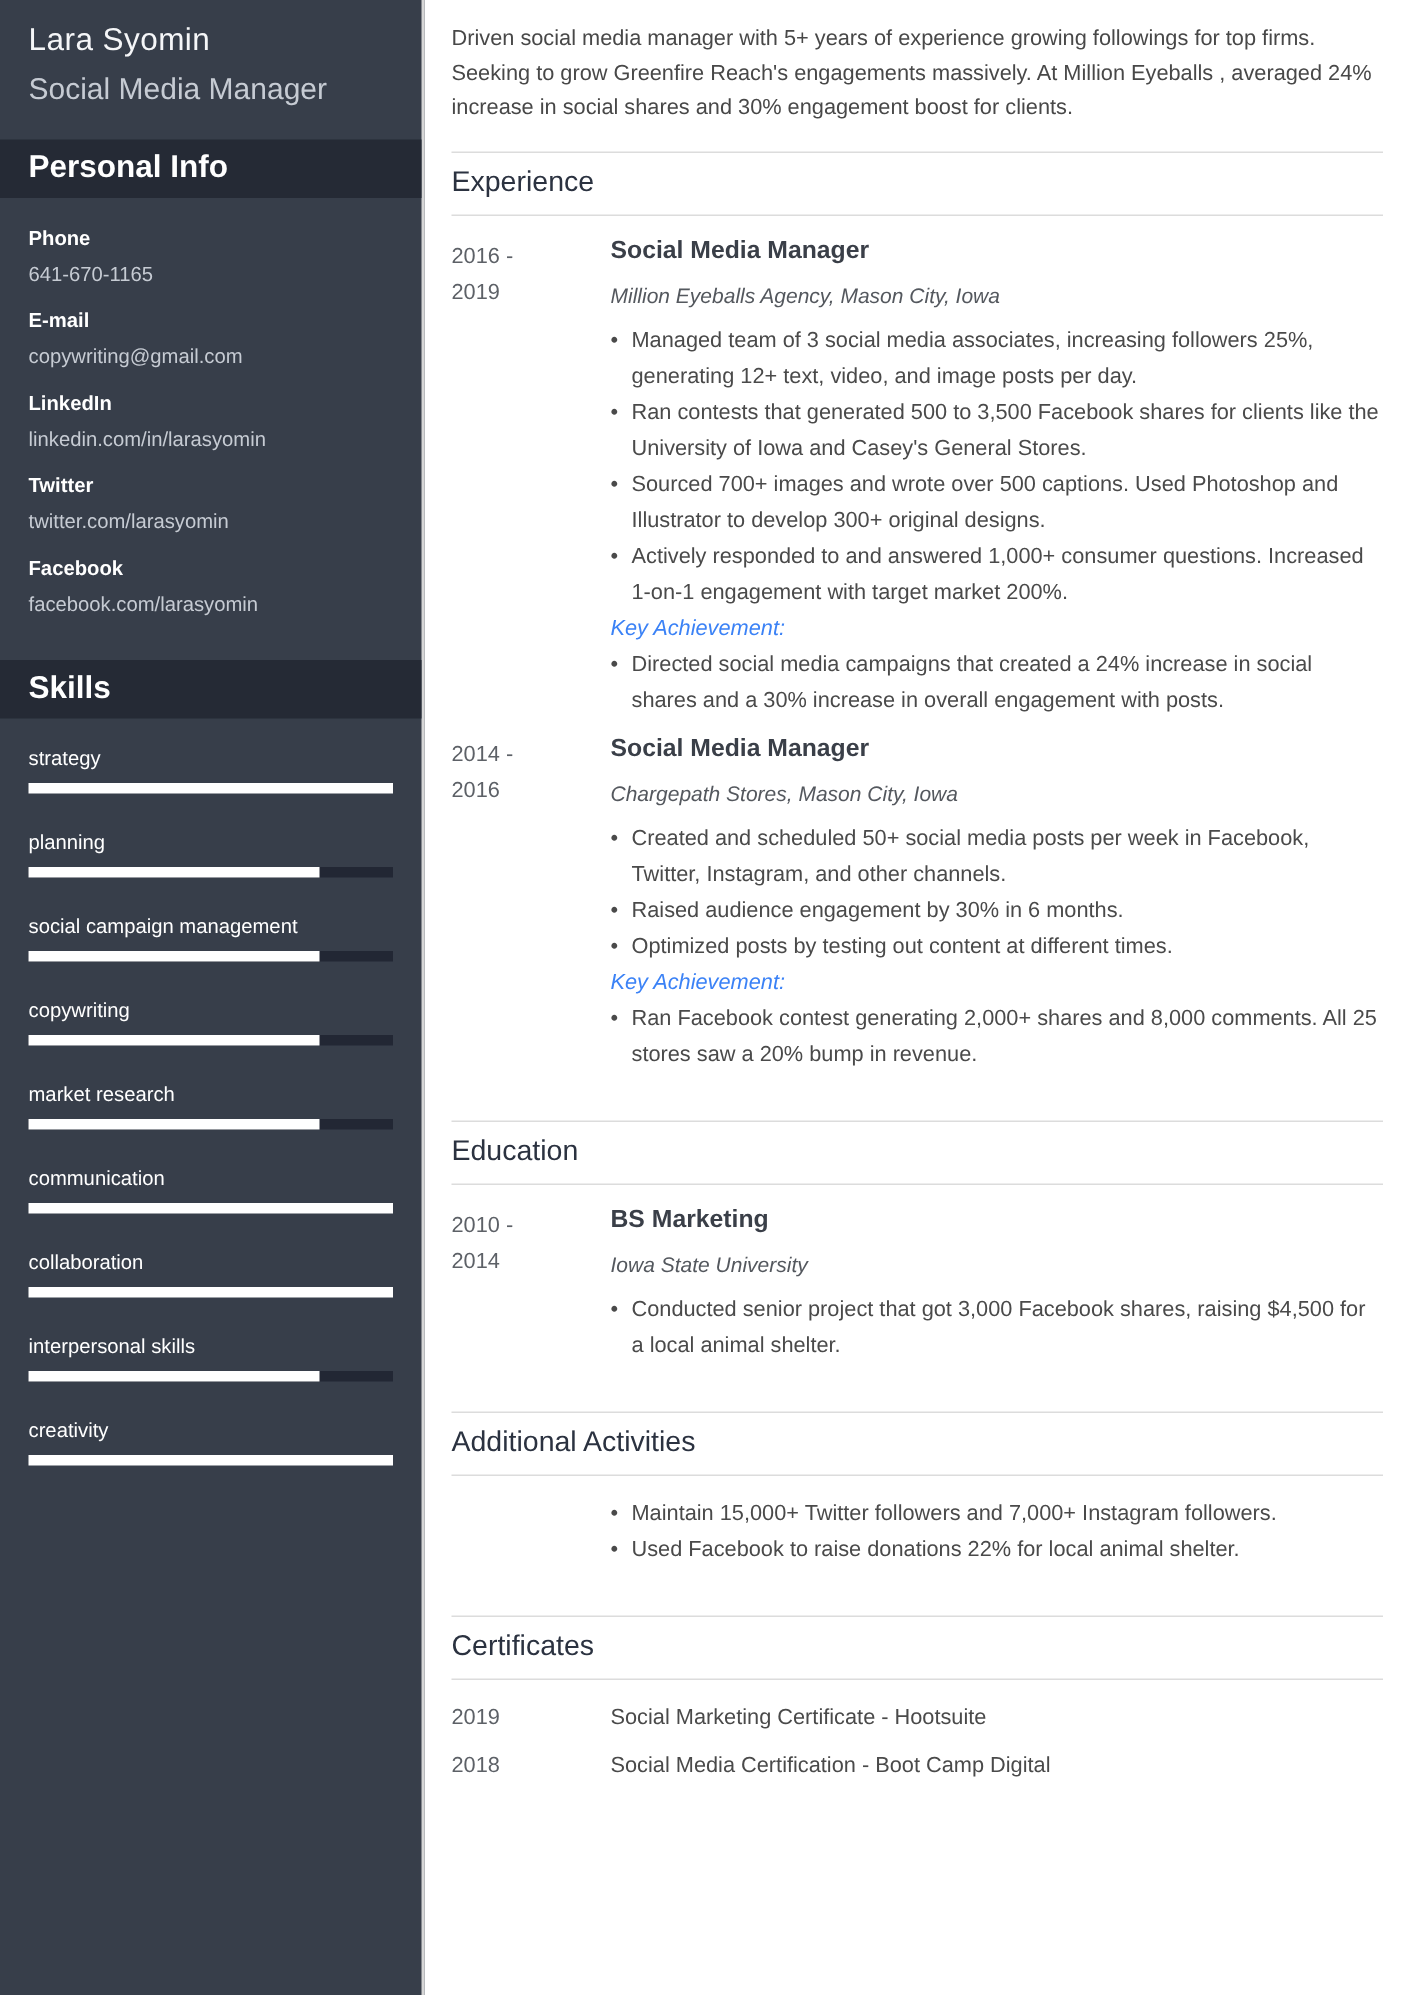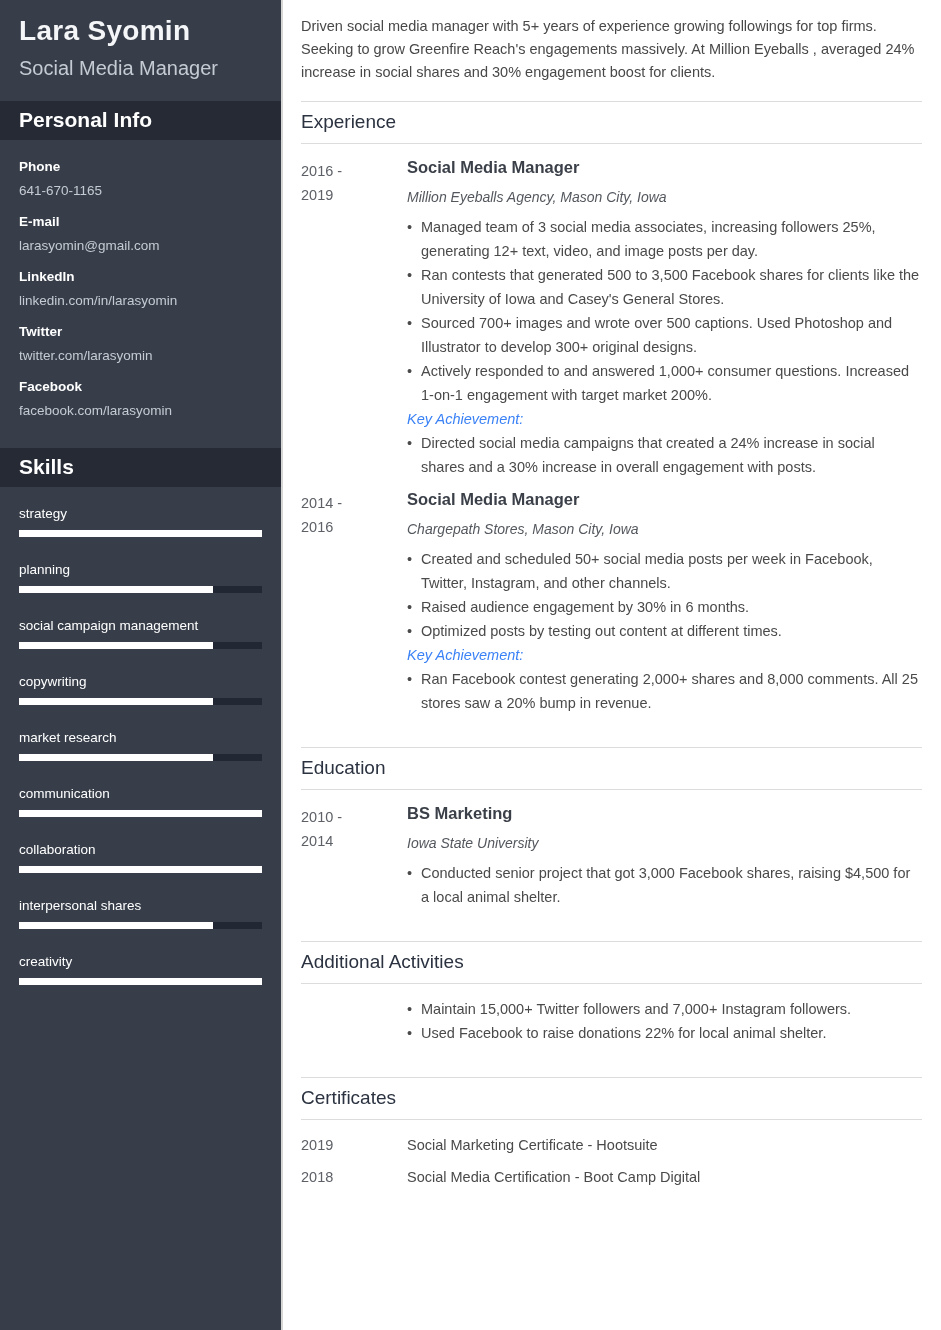--- a/index.html
+++ b/index.html
@@ -7,21 +7,21 @@
   .page { width: 941px; height: 1330px; display: flex; background: #fff; overflow: hidden; }
 
   
   .sidebar {
     flex: 0 0 283px; width: 283px;
     background: var(--sidebar-bg, #373e4a);
     color: #fff;
     border-right: 2px solid #d6d6d6;
   }
   .name-block { padding: 15px 19px 21px; }
-  .name { margin: 0; font-size: 28px; font-weight: bold; color: #f5f6f8; letter-spacing: .3px; }
+  .name { margin: 0; font-size: 21px; font-weight: normal; color: #f5f6f8; letter-spacing: .3px; }
   .role { margin-top: 10px; font-size: 20px; color: #c6cbd3; }
   .band {
     background: var(--band-bg, #252a35);
     padding: 7px 19px 8px;
     font-size: 21px; font-weight: bold; color: #fff;
   }
   .contacts { padding: 17px 19px 16px; }
   .contact { margin-bottom: 11px; }
   .c-label { font-size: 13.5px; font-weight: bold; color: #ffffff; margin-bottom: 4px; line-height: 20px; }
   .c-value { font-size: 13.5px; color: #c6cbd3; line-height: 20px; }
@@ -63,21 +63,21 @@
       <div class="role">Social Media Manager</div>
     </div>
     <div class="band">Personal Info</div>
     <div class="contacts" id="contact-list">
         <div class="contact">
           <div class="c-label">Phone</div>
           <div class="c-value">641-670-1165</div>
         </div>
         <div class="contact">
           <div class="c-label">E-mail</div>
-          <div class="c-value">larasyomin@gmail.com</div>
+          <div class="c-value">copywriting@gmail.com</div>
         </div>
         <div class="contact">
           <div class="c-label">LinkedIn</div>
           <div class="c-value">linkedin.com/in/larasyomin</div>
         </div>
         <div class="contact">
           <div class="c-label">Twitter</div>
           <div class="c-value">twitter.com/larasyomin</div>
         </div>
         <div class="contact">
@@ -123,21 +123,21 @@
             <div class="s-fill" style="width: 100%;"></div>
           </div>
         </div>
         <div class="skill">
           <div class="s-label">collaboration</div>
           <div class="s-bar">
             <div class="s-fill" style="width: 100%;"></div>
           </div>
         </div>
         <div class="skill">
-          <div class="s-label">interpersonal shares</div>
+          <div class="s-label">interpersonal skills</div>
           <div class="s-bar">
             <div class="s-fill" style="width: 80%;"></div>
           </div>
         </div>
         <div class="skill">
           <div class="s-label">creativity</div>
           <div class="s-bar">
             <div class="s-fill" style="width: 100%;"></div>
           </div>
         </div>

